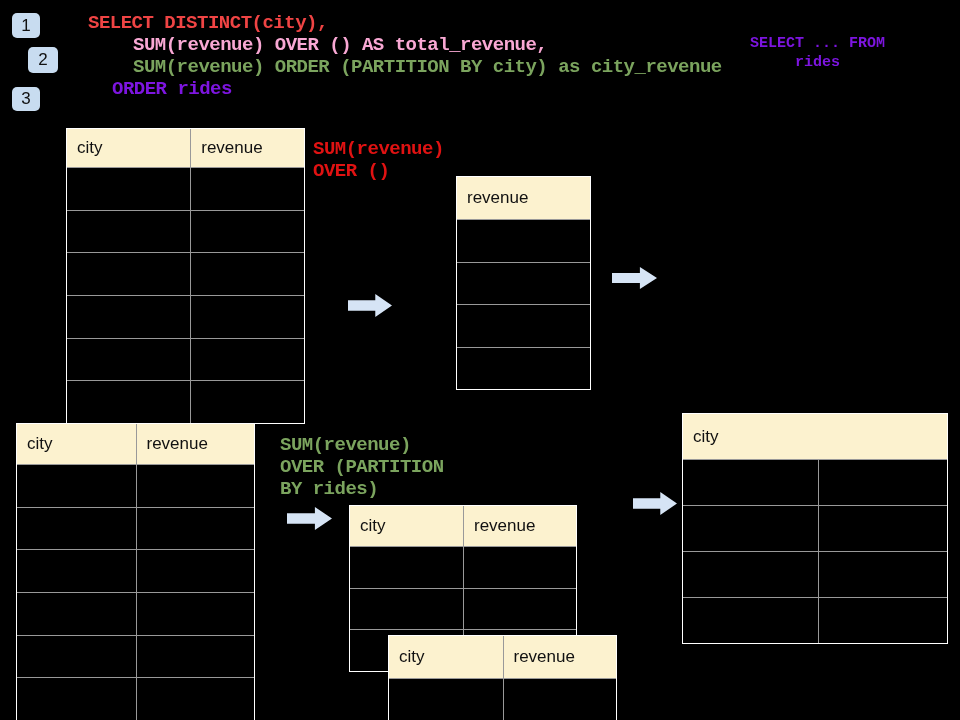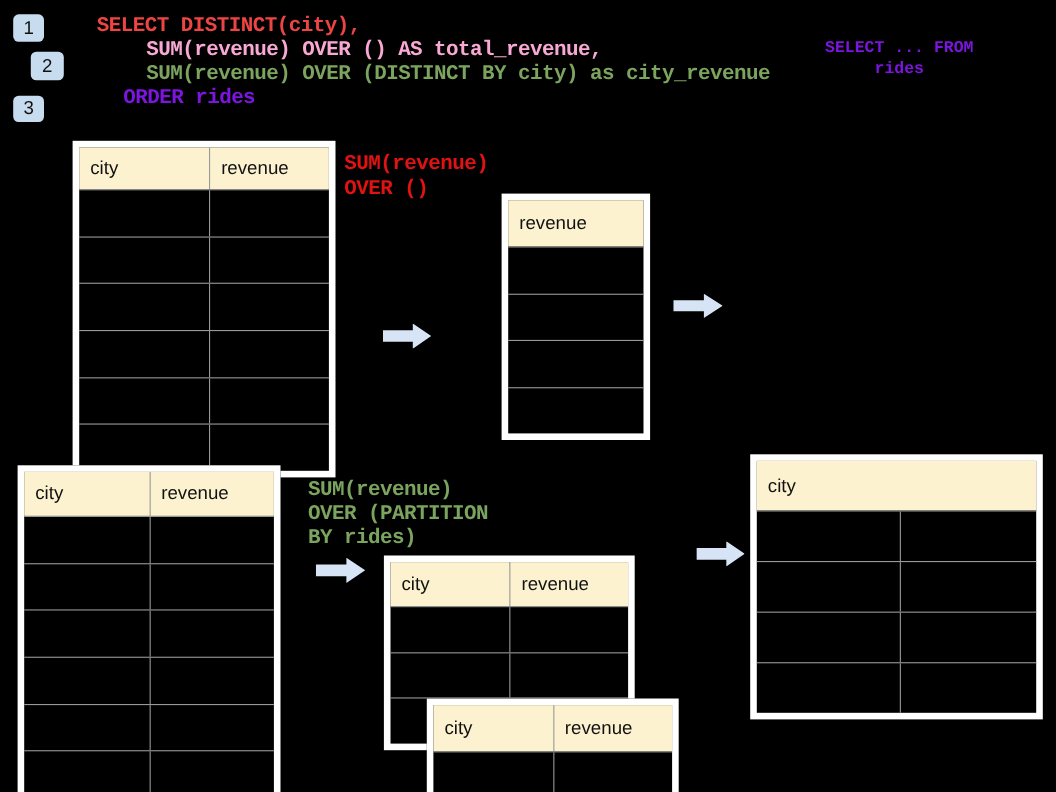--- a/index.html
+++ b/index.html
@@ -26,21 +26,21 @@
   .side-note{position:absolute;left:750px;top:34px;
              font:700 15px "Liberation Mono","DejaVu Sans Mono",monospace;
              line-height:19px;white-space:pre;text-align:center;}
 
   .fn-label{position:absolute;font:700 19px "Liberation Mono","DejaVu Sans Mono",monospace;
             line-height:22px;white-space:pre;letter-spacing:-0.5px;}
   .lbl-total{left:313px;top:138px;}
   .lbl-partition{left:280px;top:434px;}
 
   
-  .dtable{position:absolute;border:6px solid #ffffff;background:#000;box-sizing:border-box;text-align:center;}
+  .dtable{position:absolute;border:1px solid #ffffff;background:#000;box-sizing:border-box;text-align:center;}
   .trow{display:flex;height:var(--rh);border-top:1px solid #999;}
   .trow.thead{height:var(--hh);border-top:none;background:#fcf2cf;}
   .tcell{flex:1 1 50%;border-left:1px solid #999;box-sizing:border-box;min-width:0;}
   .tcell:first-child{border-left:none;}
   .thead .tcell{font:400 17px "Liberation Sans",sans-serif;color:#111;
                 display:flex;align-items:center;padding-left:10px;}
   .t-a{left:66px;top:128px;width:239px;--hh:38px;--rh:41.7px;}
   .t-a .tcell:first-child{flex:0 0 52%;}
   .t-b{left:456px;top:176px;width:135px;--hh:42px;--rh:41.5px;}
   .t-c{left:16px;top:423px;width:239px;--hh:40px;--rh:41.7px;}
@@ -61,21 +61,21 @@
 <body>
 
 <div class="canvas">
 
   <div class="badge badge-1">1</div>
   <div class="badge badge-2">2</div>
   <div class="badge badge-3">3</div>
 
   <div class="code-line cl-1" style="color: #ef4444;">SELECT DISTINCT(city),</div>
   <div class="code-line cl-2" style="color: #f9a8d4;">SUM(revenue) OVER () AS total_revenue,</div>
-  <div class="code-line cl-3" style="color: rgb(123, 164, 94);">SUM(revenue) OVER (DISTINCT BY city) as city_revenue</div>
+  <div class="code-line cl-3" style="color: rgb(123, 164, 94);">SUM(revenue) ORDER (PARTITION BY city) as city_revenue</div>
   <div class="code-line cl-4" style="color: rgb(125, 21, 224);">ORDER rides</div>
 
   <div class="side-note" style="color: rgb(125, 21, 224);"><span>SELECT ... FROM</span><br><span>rides</span></div>
 
   <div class="fn-label lbl-total" style="color: rgb(224, 18, 18);"><span>SUM(revenue)</span><br><span>OVER ()</span></div>
 
   <div class="fn-label lbl-partition" style="color: rgb(123, 164, 94);"><span>SUM(revenue)</span><br><span>OVER (PARTITION</span><br><span>BY rides)</span></div>
 
   <div class="dtable t-a">
       <div class="trow thead">

